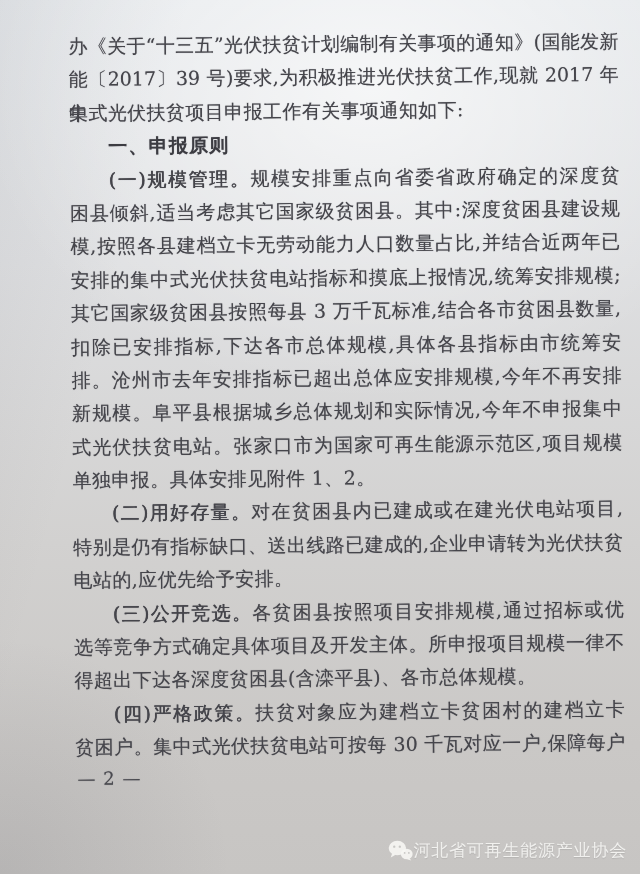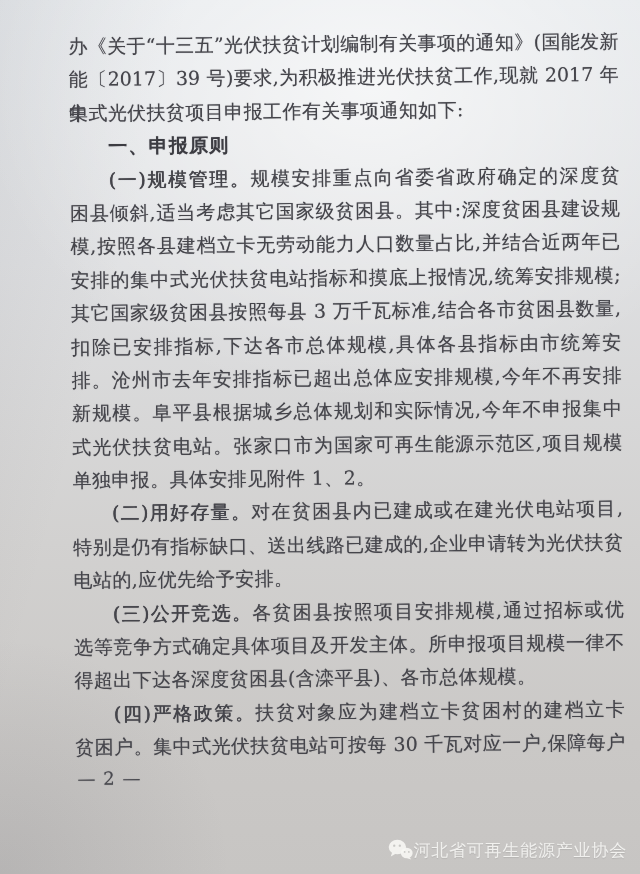--- a/index.html
+++ b/index.html
@@ -69,21 +69,21 @@
     color: #4a4a50;
     letter-spacing: 1px;
     text-shadow: 0 0 0.8px rgba(62,62,70,0.5);
   }
 
   .watermark {
     position: absolute;
     right: 13px;
     bottom: 12px;
     display: flex;
-    align-items: flex-start;
+    align-items: center;
     opacity: 0.9;
   }
   .watermark .wm-label {
     font-family: "DejaVu Sans", "Liberation Sans", sans-serif;
     font-size: 17px;
     letter-spacing: 0.8px;
     color: rgba(253,253,250,0.88);
     text-shadow: 0 1px 1px rgba(120,120,120,0.25);
   }
   .wm-icon { width: 25px; height: 21px; display: block; }

